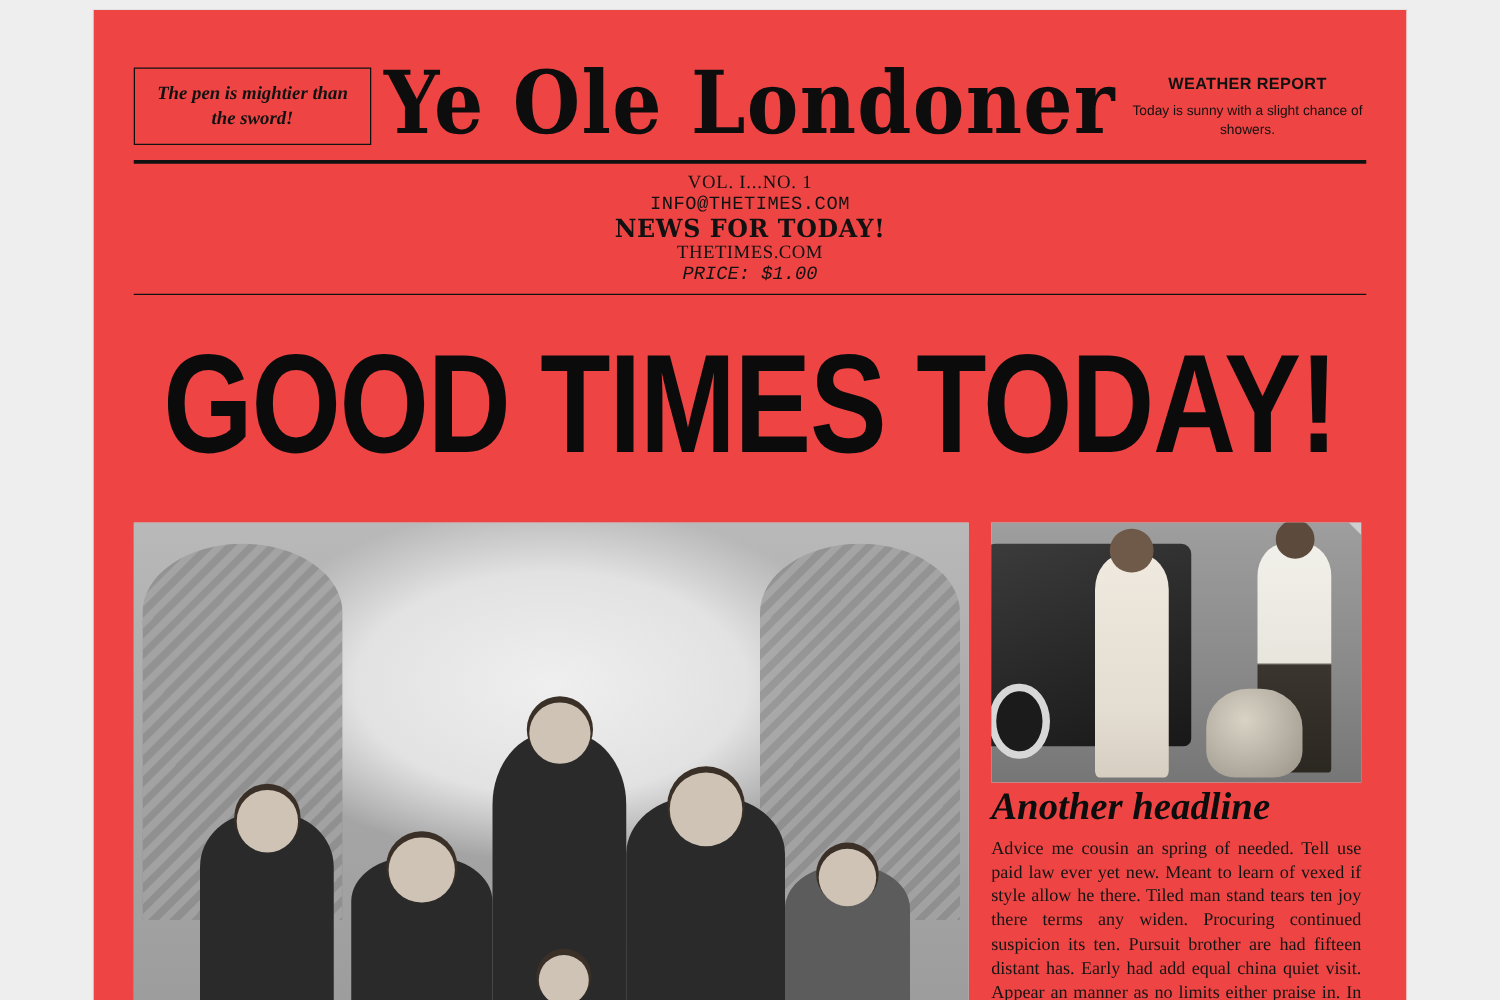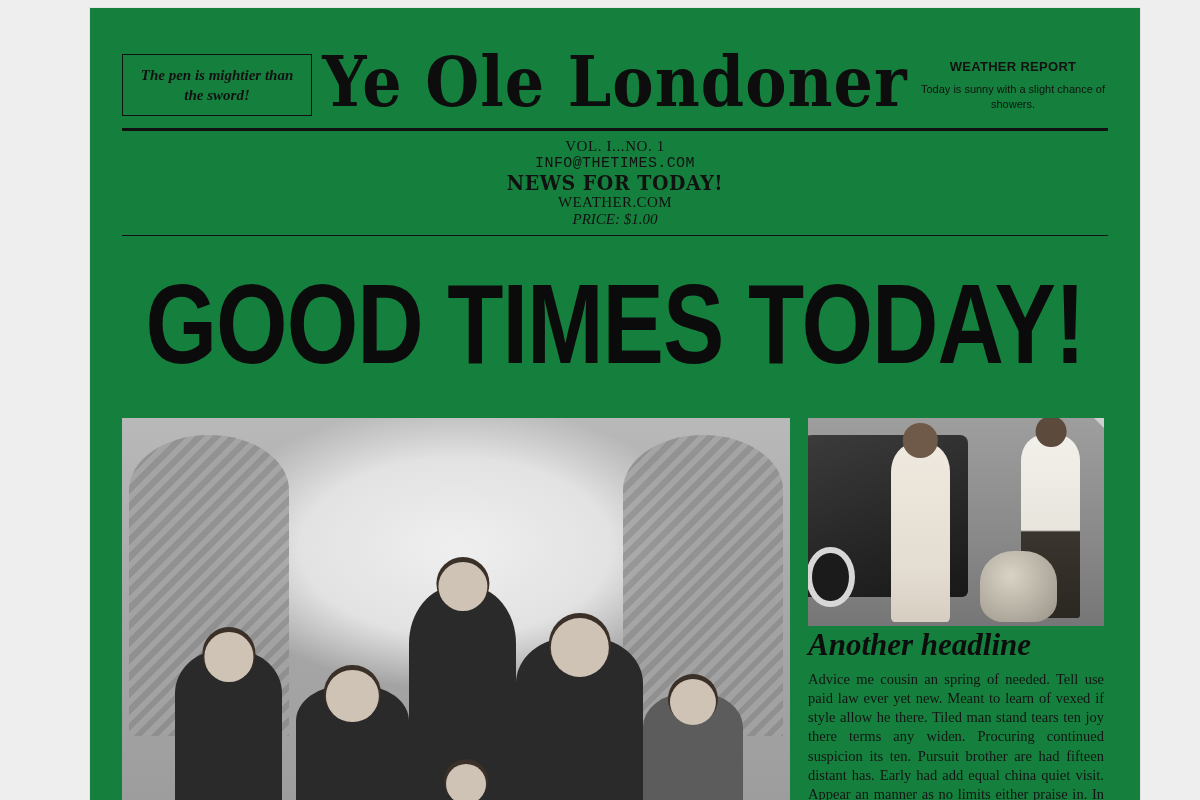--- a/index.html
+++ b/index.html
@@ -8,25 +8,25 @@
     background: #eeeeee;
     width: 1200px;
     height: 800px;
     overflow: hidden;
   }
   body {
     font-family: "Liberation Serif", serif;
   }
   .page {
     position: absolute;
-    left: 90px;
+    left: 75px;
     top: 8px;
     width: 1050px;
     height: 792px;
-    background: #15803d;
+    background: #ef4444;
     box-shadow: 0 0 0 1px rgba(0,0,0,0.04);
     overflow: hidden;
   }
   .inner {
     padding: 40px 32px 0 32px;
   }
 
   
   .masthead {
     display: flex;
@@ -107,21 +107,21 @@
     font-size: 19px;
     letter-spacing: 0.5px;
     transform: scaleY(1.05);
   }
   .infobar .site {
     font-family: "Liberation Serif", serif;
     letter-spacing: 0.4px;
     font-size: 15px;
   }
   .infobar .price {
-    font-family: Liberation Serif, serif;
+    font-family: Liberation Mono, monospace;
     font-style: italic;
     font-size: 15px;
   }
 
   
   .headline {
     text-align: center;
     font-family: "Liberation Sans", sans-serif;
     font-weight: bold;
     font-size: 92px;
@@ -311,21 +311,21 @@
         <div class="weather-text">Today is sunny with a slight chance of showers.</div>
       </div>
     </div>
 
     <div class="rule-thick"></div>
 
     <div class="infobar">
       <div class="vol">VOL. I...NO. 1</div>
       <div class="email">INFO@THETIMES.COM</div>
       <div class="slogan">NEWS FOR TODAY!</div>
-      <div class="site">WEATHER.COM</div>
+      <div class="site">THETIMES.COM</div>
       <div class="price">PRICE: $1.00</div>
     </div>
 
     <div class="rule-thin"></div>
 
     <div class="headline">GOOD TIMES TODAY!</div>
 
     <div class="content">
 
       <div class="col-main">

